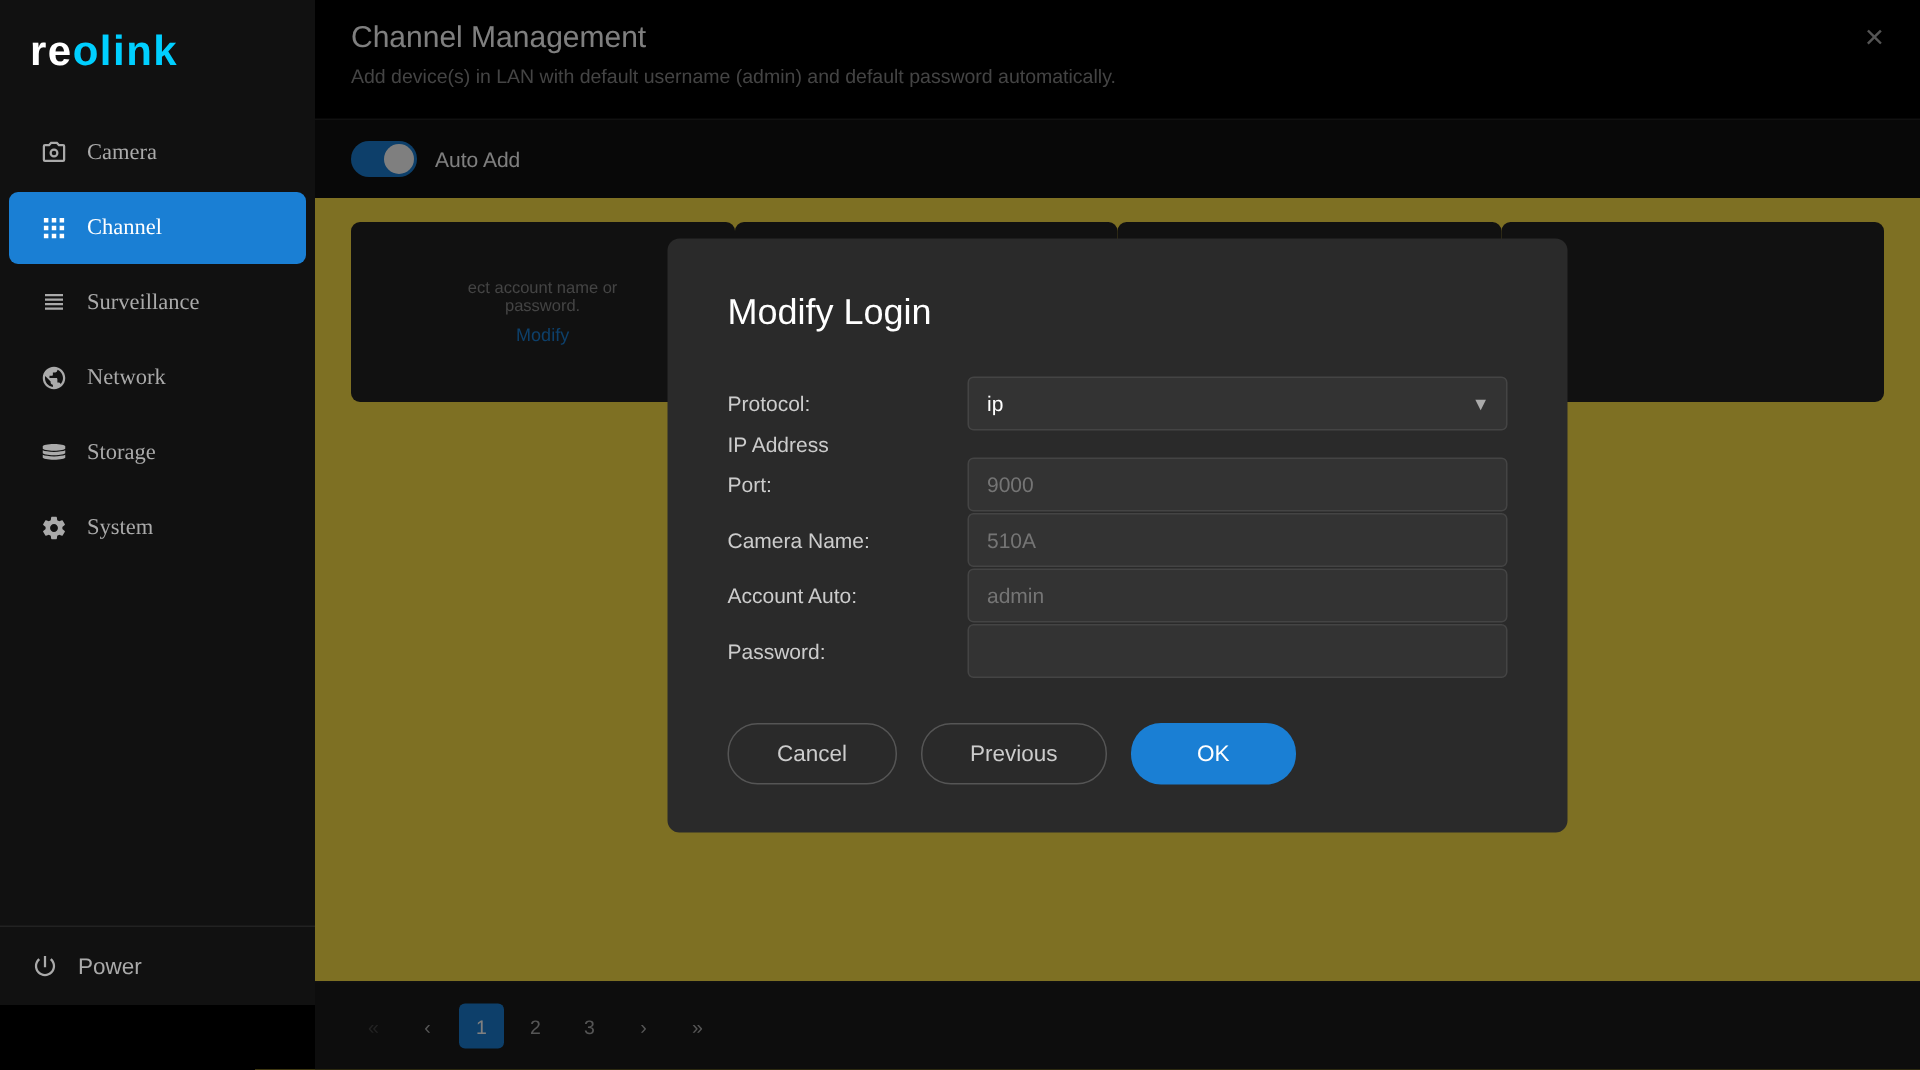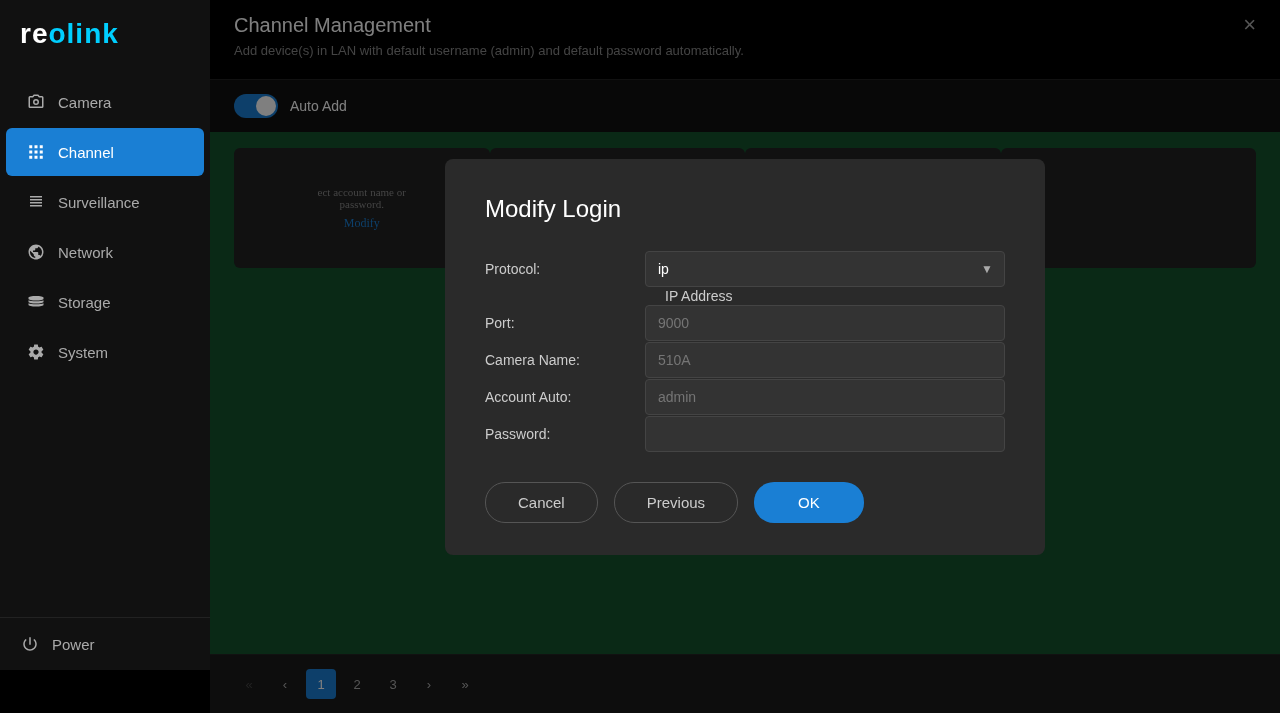--- a/index.html
+++ b/index.html
@@ -34,20 +34,21 @@
     }
     .logo-re { color: #fff; }
     .logo-olink { color: #00cfff; }
 
     .sidebar-nav {
       flex: 1;
       display: flex;
       flex-direction: column;
       gap: 2px;
       padding: 8px 0;
+      font-family: Liberation Serif, serif;
     }
     .nav-item {
       display: flex;
       align-items: center;
       gap: 12px;
       padding: 14px 20px;
       color: #aaa;
       cursor: pointer;
       font-size: 15px;
       border-radius: 4px;
@@ -146,27 +147,26 @@
       right: 2px;
     }
     .auto-add-label {
       color: #fff;
       font-size: 14px;
     }
 
     
     .channel-area {
       flex: 1;
-      background: #14532d;
+      background: #fde047;
       padding: 16px 24px;
       display: grid;
       grid-template-columns: repeat(4, 1fr);
       gap: 0;
       align-content: start;
-      font-family: Liberation Serif, serif;
     }
     .channel-card {
       background: #222;
       border-radius: 6px;
       height: 120px;
       display: flex;
       flex-direction: column;
       align-items: center;
       justify-content: center;
       color: #666;
@@ -237,21 +237,20 @@
       font-size: 24px;
       color: #fff;
       font-weight: 400;
       margin-bottom: 28px;
     }
 
     .form-row {
       display: flex;
       align-items: center;
       margin-bottom: 1px;
-      justify-content: center;
     }
     .form-label {
       width: 160px;
       color: #ccc;
       font-size: 14px;
       flex-shrink: 0;
     }
     .form-input {
       flex: 1;
       background: #333;

